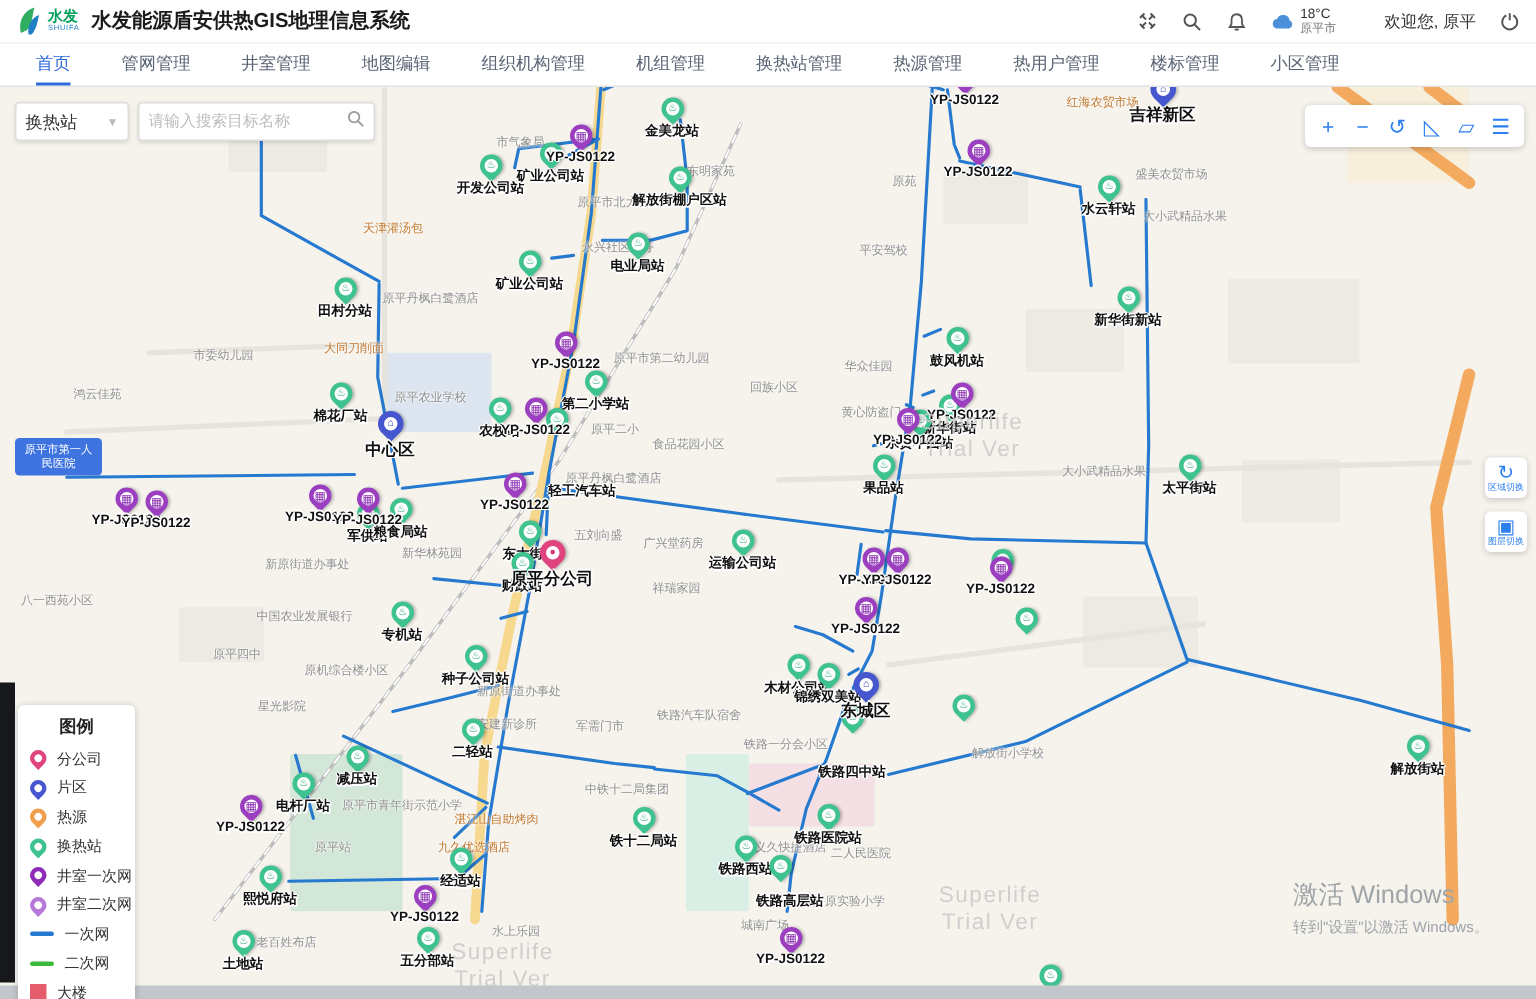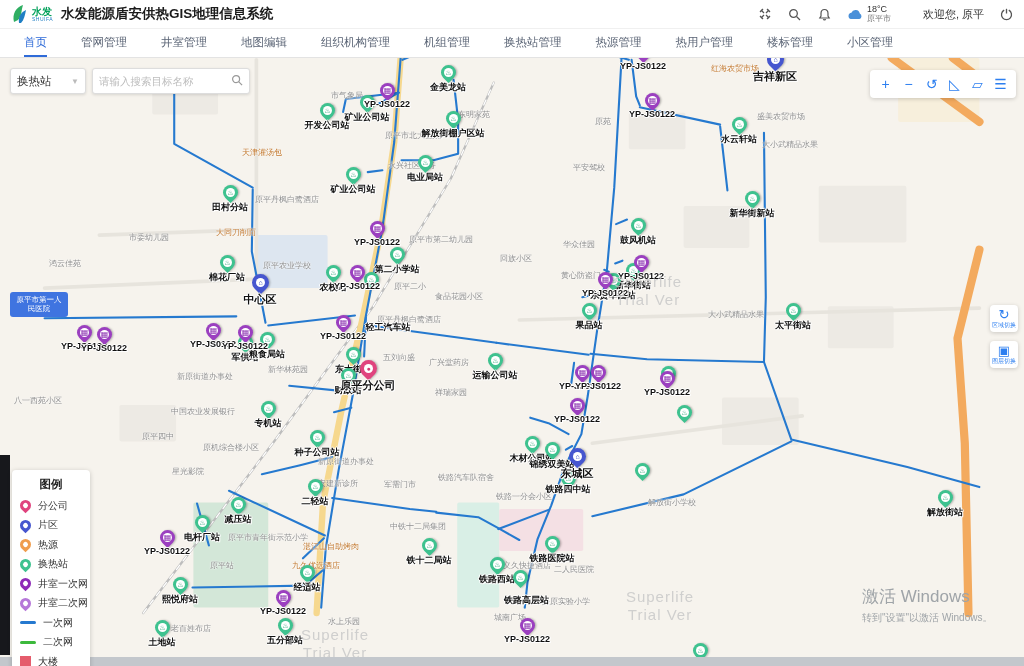--- a/index.html
+++ b/index.html
@@ -454,21 +454,21 @@
           <div class="drop">
             <div class="g">♨</div>
           </div>
         </div>
         <div class="mlabel" style="left: 552px; top: 400px;">锦绣双美站</div>
         <div class="pin pin-s" style="left: 568px; top: 428px;">
           <div class="drop">
             <div class="g">♨</div>
           </div>
         </div>
-        <div class="mlabel" style="left: 568px; top: 425px; text-align: right;">铁路四中站</div>
+        <div class="mlabel" style="left: 568px; top: 450px; text-align: right;">铁路四中站</div>
         <div class="pin pin-s" style="left: 315px; top: 436px;">
           <div class="drop">
             <div class="g">♨</div>
           </div>
         </div>
         <div class="mlabel" style="left: 315px; top: 437px;">二轻站</div>
         <div class="pin pin-s" style="left: 238px; top: 454px;">
           <div class="drop">
             <div class="g">♨</div>
           </div>

